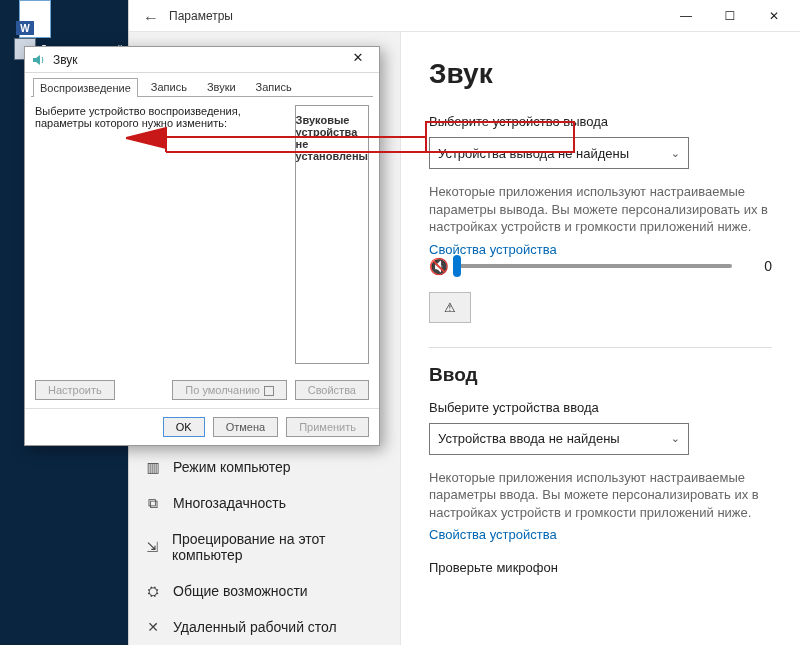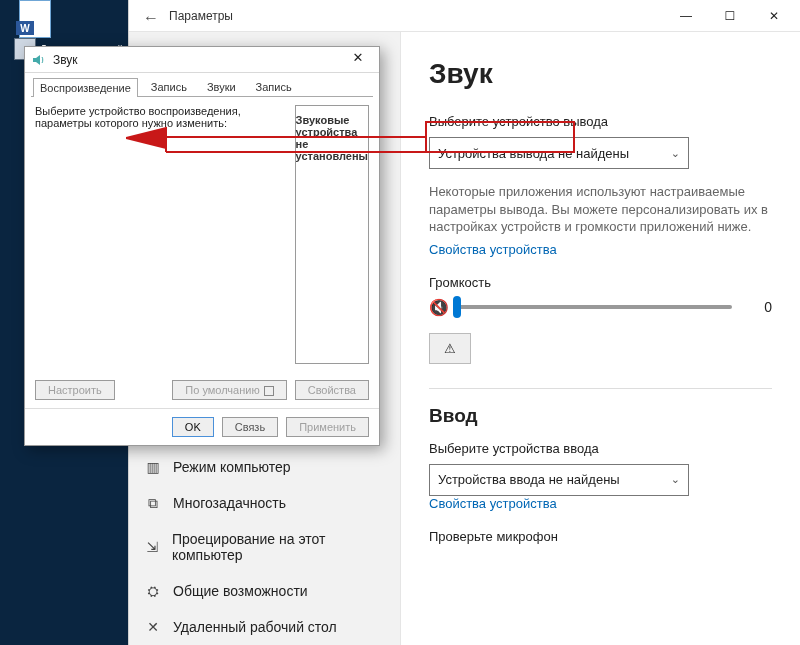--- a/index.html
+++ b/index.html
@@ -126,21 +126,20 @@
 
       <div class="section">
         <div class="label">Выберите устройство вывода</div>
         <div class="dropdown">
           <span>Устройства вывода не найдены</span>
           <span class="chev">⌄</span>
         </div>
         <div class="hint">Некоторые приложения используют настраиваемые параметры вывода. Вы можете персонализировать их в настройках устройств и громкости приложений ниже.</div>
         <div class="link">Свойства устройства</div>
 
-        <div class="vol-label">Громкость</div>
         <div class="vol-row">
           <span class="mute-ic">🔇</span>
           <div class="slider">
               <div class="thumb"></div>
             </div>
           <div class="vol-val">0</div>
         </div>
 
         <div class="troubleshoot">
           <span>⚠</span>
@@ -148,20 +147,21 @@
       </div>
 
       <hr class="divider">
 
       <h2>Ввод</h2>
       <div class="label">Выберите устройства ввода</div>
       <div class="dropdown">
         <span>Устройства ввода не найдены</span>
         <span class="chev">⌄</span>
       </div>
+      <div class="hint">Некоторые приложения используют настраиваемые параметры ввода. Вы можете персонализировать их в настройках устройств и громкости приложений ниже.</div>
       <div class="link">Свойства устройства</div>
 
       <div class="label" style="margin-top:18px">Проверьте микрофон</div>
     </div>
   </div>
 </div>
 
 <div class="sound-dlg">
   <div class="dlg-title">
     <span class="spk">
@@ -187,21 +187,21 @@
     </div>
   </div>
   <div class="btn-row">
     <div class="wbtn disabled">Настроить</div>
     <div style="flex:1"></div>
     <div class="wbtn disabled"><span>По умолчанию</span><span class="menu-sq"></span></div>
     <div class="wbtn disabled">Свойства</div>
   </div>
   <div class="btn-row right" style="border-top:1px solid #ddd;">
     <div class="wbtn primary">OK</div>
-    <div class="wbtn">Связь</div>
+    <div class="wbtn">Отмена</div>
     <div class="wbtn disabled">Применить</div>
   </div>
 </div>
 
 <svg class="arrow-svg" viewBox="0 0 450 54">
   <rect x="300" y="4" width="148" height="30" fill="none" stroke="#c81818" stroke-width="2"></rect>
   <path d="M300 19 L40 19 L40 30 L0 20 L40 10 L40 19" fill="#c81818" stroke="#c81818" stroke-width="2"></path>
   <line x1="300" y1="34" x2="40" y2="34" stroke="#c81818" stroke-width="2"></line>
   <line x1="40" y1="34" x2="40" y2="19" stroke="#c81818" stroke-width="2"></line>
 </svg>

